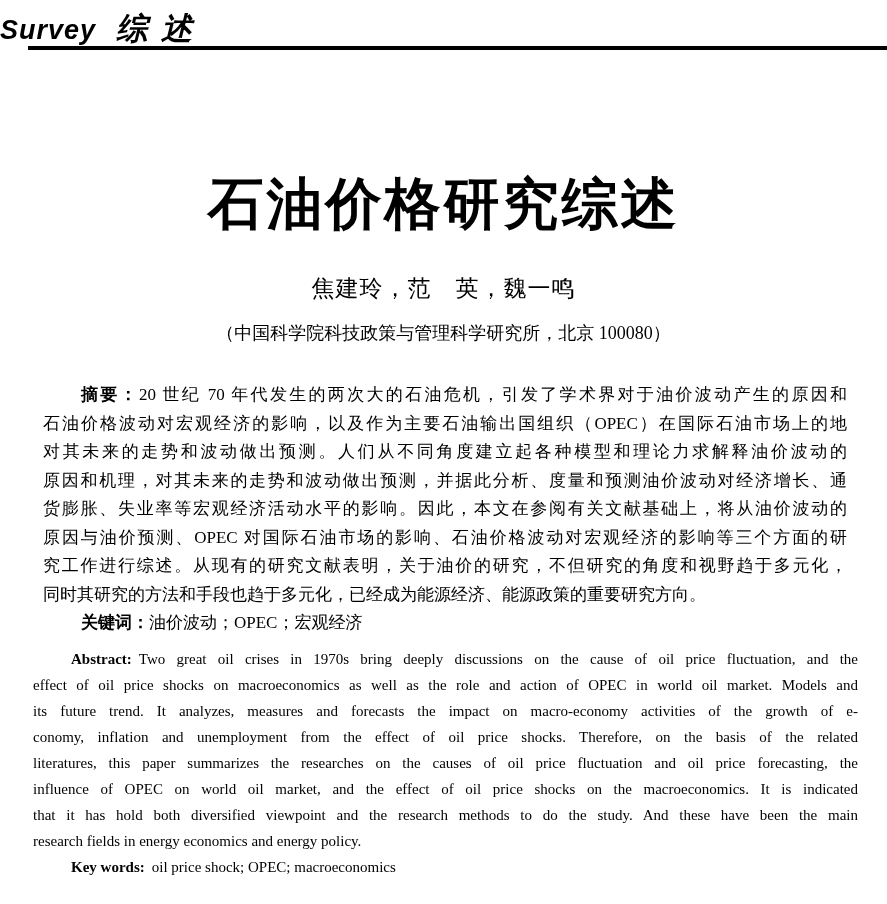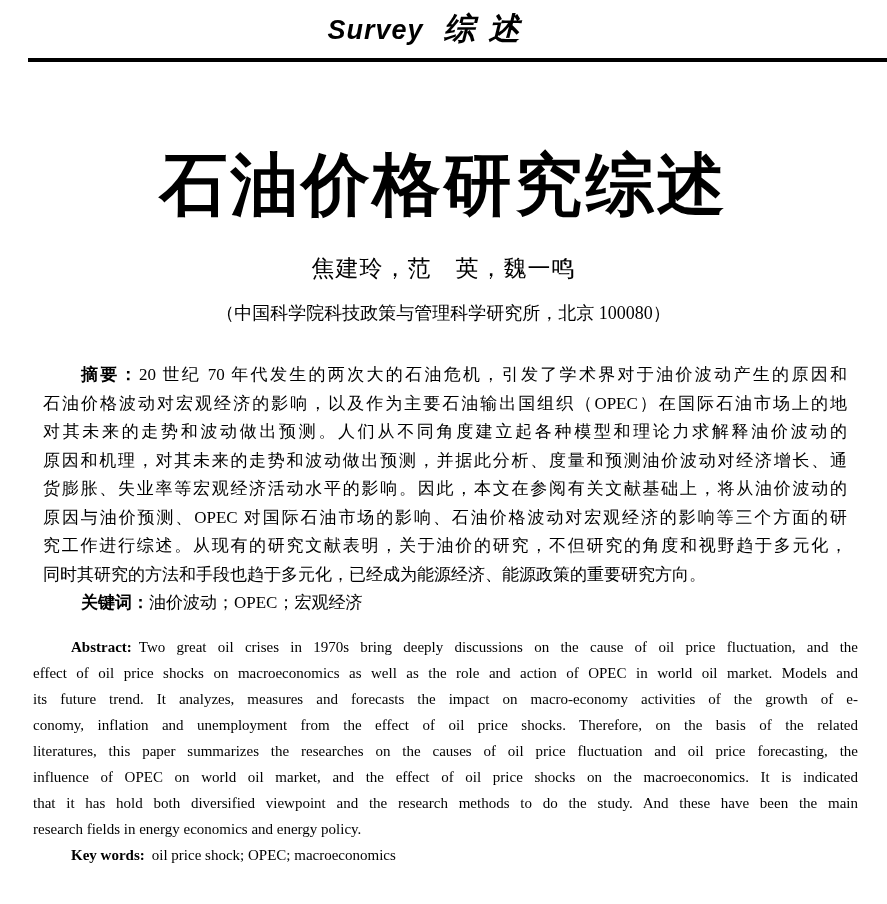--- a/index.html
+++ b/index.html
@@ -7,23 +7,23 @@
     position: relative;
     width: 887px;
     height: 904px;
     overflow: hidden;
     background: #ffffff;
     color: #000000;
     font-family: "Liberation Serif", "DejaVu Serif", serif;
   }
   
   .header {
-    padding: 8px 26px 12px 0;
+    padding: 8px 26px 0 0;
     height: 38px;
-    text-align: center;
+    text-align: left;
     white-space: nowrap;
   }
   .survey-en {
     font-family: "Liberation Sans", "DejaVu Sans", sans-serif;
     font-style: italic;
     font-weight: 600;
     font-size: 27px;
     letter-spacing: 1px;
     vertical-align: baseline;
   }
@@ -35,44 +35,44 @@
     letter-spacing: 14px;
     margin-left: 20px;
   }
   .rule {
     height: 4px;
     background: #000000;
     margin-left: 28px;
   }
   
   .title {
-    margin: 80px 0 0 0;
+    margin: 112px 0 0 0;
     text-align: center;
     font-family: "Liberation Sans", "DejaVu Sans", sans-serif;
     font-weight: 700;
-    font-size: 68px;
+    font-size: 56px;
     line-height: 84px;
     letter-spacing: 3px;
   }
   .authors {
     margin-top: 28px;
     text-align: center;
     font-size: 23px;
     line-height: 30px;
     letter-spacing: 1px;
   }
   .affiliation {
     margin-top: 16px;
     text-align: center;
     font-size: 18px;
     line-height: 26px;
   }
   
   .cn-block {
-    margin: 35px 40px 16px 43px;
+    margin: 35px 40px 8px 43px;
     font-size: 17px;
     line-height: 28.5px;
   }
   .cn-line { text-align: justify; text-align-last: justify; }
   .cn-line.first { text-indent: 38px; }
   .cn-line.kw { text-align-last: left; text-indent: 38px; }
   .cn-line.last { text-align-last: left; }
   .lbl-cn { font-weight: 700; }
   .seg-gap { display: inline-block; width: 27px; }
   

